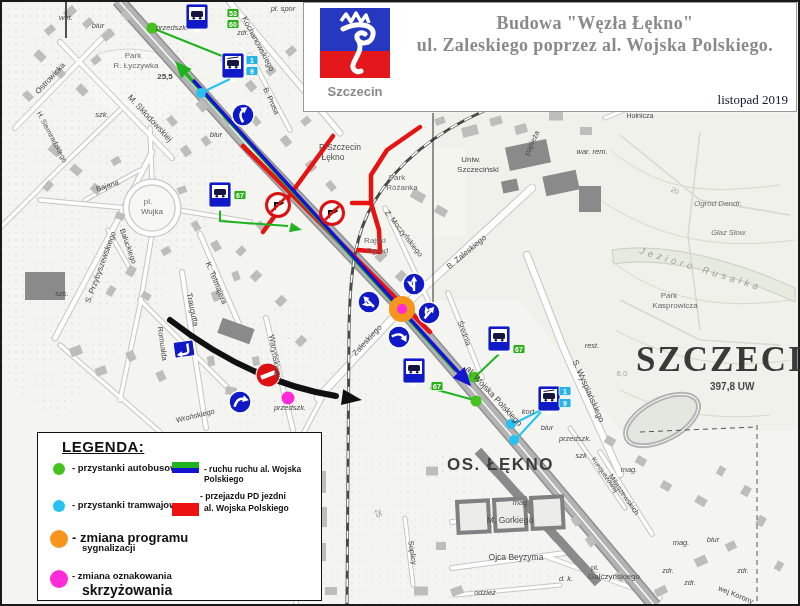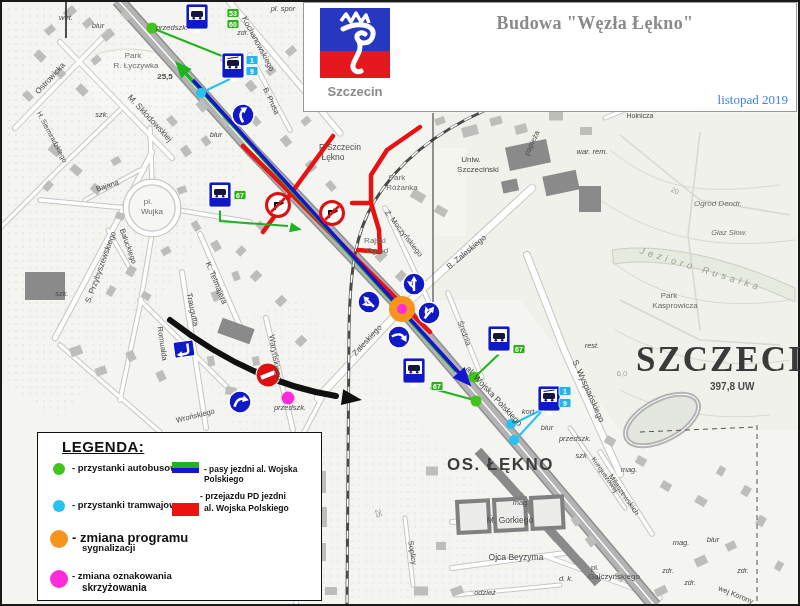--- a/index.html
+++ b/index.html
@@ -9,21 +9,21 @@
   
   .title-box{position:absolute;left:303px;top:2px;width:494px;height:110px;background:#fff;
              border:1px solid #9a9a9a;box-sizing:border-box;z-index:5;}
   .logo-wrap{position:absolute;left:12px;top:4px;width:78px;text-align:center;}
   .logo-caption{font-family:"Liberation Sans",sans-serif;font-weight:bold;color:#8a8a8a;
                 font-size:13px;margin-top:1px;}
   .title-lines{position:absolute;left:95px;top:10px;width:392px;text-align:center;
                font-family:"Liberation Serif",serif;font-weight:bold;color:#8a8a8a;
                font-size:18px;line-height:1.22;letter-spacing:.4px;}
   .title-date{position:absolute;right:8px;bottom:3px;font-family:"Liberation Serif",serif;
-              color:#3b82f6;font-size:13px;margin-left:31px;}
+              color:#0f172a;font-size:13px;margin-left:31px;}
   
   .legend{position:absolute;left:37px;top:432px;width:285px;height:169px;background:#fff;
           border:1.5px solid #111;box-sizing:border-box;z-index:5;}
   .legend-title{position:absolute;left:24px;top:5px;font-size:15px;font-weight:bold;color:#111;
                 text-decoration:underline;letter-spacing:.5px;}
   .lg-dot{border-radius:50%;position:absolute;}
   .lg-text{position:absolute;font-weight:bold;color:#111;}
 </style>
 </head>
 <body>
@@ -483,39 +483,40 @@
         <rect x="1" y="1" width="70" height="43" fill="#2637c0"></rect>
         <rect x="1" y="44" width="70" height="27" fill="#e4181c"></rect>
         <polyline points="22,14 27,7 32,15 37,6 42,15 47,8 50,16" fill="none" stroke="#fff" stroke-width="3.5" stroke-linejoin="round"></polyline>
         <path d="M24,22 C40,14 56,18 54,28 C52,38 40,38 38,31 C37,27 42,24 46,27
                  M40,34 C44,44 36,50 34,58 C33,63 38,66 42,64" fill="none" stroke="#fff" stroke-width="5" stroke-linecap="round"></path>
       </svg>
       <div class="logo-caption">Szczecin</div>
     </div>
     <div class="title-lines">
       <div>Budowa "Węzła Łękno"</div>
+      <div>ul. Zaleskiego poprzez al. Wojska Polskiego.</div>
     </div>
     <div class="title-date">listopad 2019</div>
   </div>
 
   <div class="legend">
     <div class="legend-title">LEGENDA:</div>
     <div id="legend-items">
         <div class="lg-dot" style="left:15px;top:30px;width:12px;height:12px;background:#44c21e"></div>
         <div class="lg-text" style="left:34px;top:29px;font-size:9.5px">- przystanki autobusowe</div>
         <div class="lg-dot" style="left:15px;top:67px;width:12px;height:12px;background:#27c2f0"></div>
         <div class="lg-text" style="left:34px;top:66px;font-size:9.5px">- przystanki tramwajowe</div>
         <div class="lg-dot" style="left:12px;top:97px;width:18px;height:18px;background:#f7941d"></div>
         <div class="lg-text" style="left:34px;top:97px;font-size:13px">- zmiana programu</div>
         <div class="lg-text" style="left:44px;top:109px;font-size:9.5px">sygnalizacji</div>
         <div class="lg-dot" style="left:12px;top:137px;width:18px;height:18px;background:#ff2bd9"></div>
         <div class="lg-text" style="left:34px;top:137px;font-size:9.5px">- zmiana oznakowania</div>
-        <div class="lg-text" style="left:44px;top:149px;font-size:10px">skrzyżowania</div>
+        <div class="lg-text" style="left:44px;top:149px;font-size:14px">skrzyżowania</div>
         <div class="lg-dot" style="left:134px;top:29px;width:27px;height:5.5px;border-radius:0;background:#1fb41f"></div>
         <div class="lg-dot" style="left:134px;top:34.5px;width:27px;height:5.5px;border-radius:0;background:#1515d0"></div>
-        <div class="lg-text" style="left:166px;top:31px;font-size:8.4px">- pasy jezdni al. Wojska Polskiego</div>
+        <div class="lg-text" style="left:166px;top:31px;font-size:8.4px">- ruchu ruchu al. Wojska Polskiego</div>
         <div class="lg-dot" style="left:134px;top:70px;width:27px;height:13px;border-radius:0;background:#ee1111"></div>
         <div class="lg-text" style="left:162px;top:58px;font-size:8.6px">- przejazdu PD jezdni</div>
         <div class="lg-text" style="left:166px;top:70px;font-size:8.6px">al.  Wojska Polskiego</div>
       </div>
   </div>
 
 </div>
 
 </body></html>

